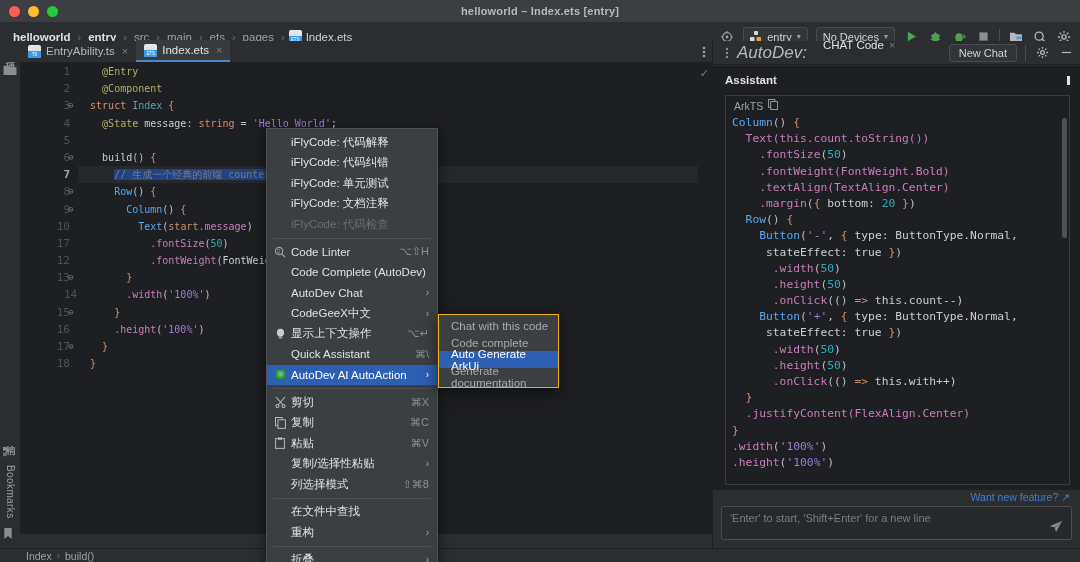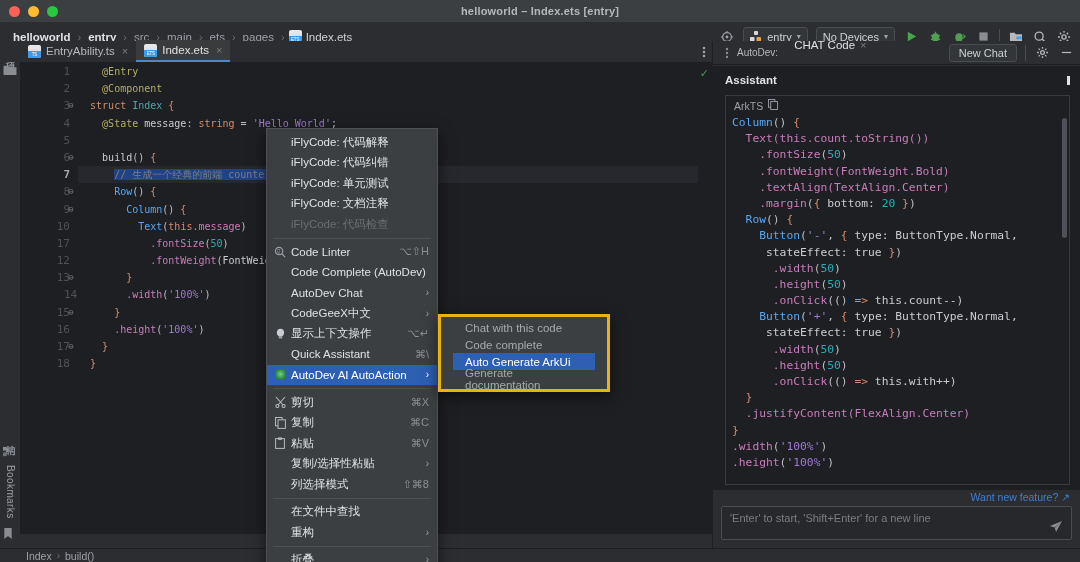--- a/index.html
+++ b/index.html
@@ -154,43 +154,43 @@
   .mi .mi-ic { width: 14px; flex: none; margin-left: -4px; margin-right: 4px; display: inline-flex; align-items: center; justify-content: center; }
   .mi .mi-label { flex: 1; }
   .mi .mi-key { color: #8a8d92; font-size: 11px; margin-left: 10px; }
   .mi .mi-arrow { color: #9da0a8; font-size: 10px; margin-left: 8px; }
   .mi.disabled { color: #6a6d72; }
   .mi.selected { background: #2d5fb3; color: #fff; }
   .mi.selected .mi-arrow { color: #fff; }
   .msep { height: 1px; background: #4e5154; margin: 3px 6px; }
 
   .submenu {
-    position: absolute; left: 438px; top: 314px; width: 172px;
-    background: #3c3f41; border: 3px solid #eab308;
-    box-shadow: 0 4px 14px rgba(0,0,0,.55); padding: 2px 12px; z-index: 50;
+    position: absolute; left: 438px; top: 314px; width: 121px;
+    background: #3c3f41; border: 1px solid #eab308;
+    box-shadow: 0 4px 14px rgba(0,0,0,.55); padding: 2px 0; z-index: 50;
   }
   .submenu .mi { padding-left: 12px; height: 17px; font-size: 11.5px; }
   .submenu .mi.muted { color: #a6a9ae; }
 
   .autodev-ic {
     width: 11px; height: 11px; border-radius: 2px;
     background: radial-gradient(circle at 50% 45%, #7dd17d 0%, #3a9c52 55%, #1d6b33 100%);
     border: 1px solid #2f7a3f; display: inline-block;
   }
 
   
   .rpanel {
     position: absolute; left: 712px; top: 41px; right: 0; bottom: 14px;
     background: #2b2d30; border-left: 1px solid #1e1f22;
   }
   .rp-head {
     display: flex; align-items: center; height: 24px; padding: 0 6px 0 10px;
     border-bottom: 1px solid #1e1f22;
   }
-  .rp-title { font-size: 10px; color: #b6b8bb; }
+  .rp-title { font-size: 17px; color: #b6b8bb; font-style: italic; }
   .rp-tab {
     font-size: 11.5px; color: #dfe1e5; margin-left: 14px;
     border-bottom: 2px solid #4a88c7; padding: 3px 2px 16px;
     display: flex; align-items: center; gap: 5px;
   }
   .rp-tab .x { color: #7a7d82; font-size: 11px; }
   .rp-head-right { margin-left: auto; display: flex; align-items: center; gap: 8px; }
   .newchat {
     border: 1px solid #4a4d50; border-radius: 3px; background: #333639;
     font-size: 11px; color: #ced0d6; padding: 2px 9px;
@@ -417,21 +417,21 @@
     <div class="codearea" id="codearea">
         <div class="line"><span class="t-punc">    </span><span class="t-ann">@Entry</span></div>
         <div class="line"><span class="t-punc">    </span><span class="t-ann">@Component</span></div>
         <div class="line"><span class="t-punc">  </span><span class="t-kw">struct</span><span class="t-punc"> </span><span class="t-type">Index</span><span class="t-punc"> </span><span class="t-brace">{</span></div>
         <div class="line"><span class="t-punc">    </span><span class="t-ann">@State</span><span class="t-punc"> </span><span class="t-ident">message</span><span class="t-punc">: </span><span class="t-kw">string</span><span class="t-punc"> = </span><span class="t-str">'Hello World'</span><span class="t-punc">;</span></div>
         <div class="line"></div>
         <div class="line"><span class="t-punc">    </span><span class="t-ident">build</span><span class="t-punc">() </span><span class="t-brace">{</span></div>
         <div class="line hl-line"><span class="t-punc">      </span><span class="t-comment sel">// 生成一个经典的前端 counter</span></div>
         <div class="line"><span class="t-punc">      </span><span class="t-fn">Row</span><span class="t-punc">() </span><span class="t-brace">{</span></div>
         <div class="line"><span class="t-punc">        </span><span class="t-fn">Column</span><span class="t-punc">() </span><span class="t-brace">{</span></div>
-        <div class="line"><span class="t-punc">          </span><span class="t-fn">Text</span><span class="t-punc">(</span><span class="t-kw">this</span><span class="t-prop">.message</span><span class="t-punc">)</span></div>
+        <div class="line"><span class="t-punc">          </span><span class="t-fn">Text</span><span class="t-punc">(</span><span class="t-kw">start</span><span class="t-prop">.message</span><span class="t-punc">)</span></div>
         <div class="line"><span class="t-punc">            </span><span class="t-prop">.fontSize</span><span class="t-punc">(</span><span class="t-num">50</span><span class="t-punc">)</span></div>
         <div class="line"><span class="t-punc">            </span><span class="t-prop">.fontWeight</span><span class="t-punc">(</span><span class="t-ident">FontWeight</span></div>
         <div class="line"><span class="t-punc">        </span><span class="t-brace">}</span></div>
         <div class="line"><span class="t-punc">        </span><span class="t-prop">.width</span><span class="t-punc">(</span><span class="t-str">'100%'</span><span class="t-punc">)</span></div>
         <div class="line"><span class="t-punc">      </span><span class="t-brace">}</span></div>
         <div class="line"><span class="t-punc">      </span><span class="t-prop">.height</span><span class="t-punc">(</span><span class="t-str">'100%'</span><span class="t-punc">)</span></div>
         <div class="line"><span class="t-punc">    </span><span class="t-brace">}</span></div>
         <div class="line"><span class="t-punc">  </span><span class="t-brace">}</span></div>
       </div>
     <div class="editor-side">

